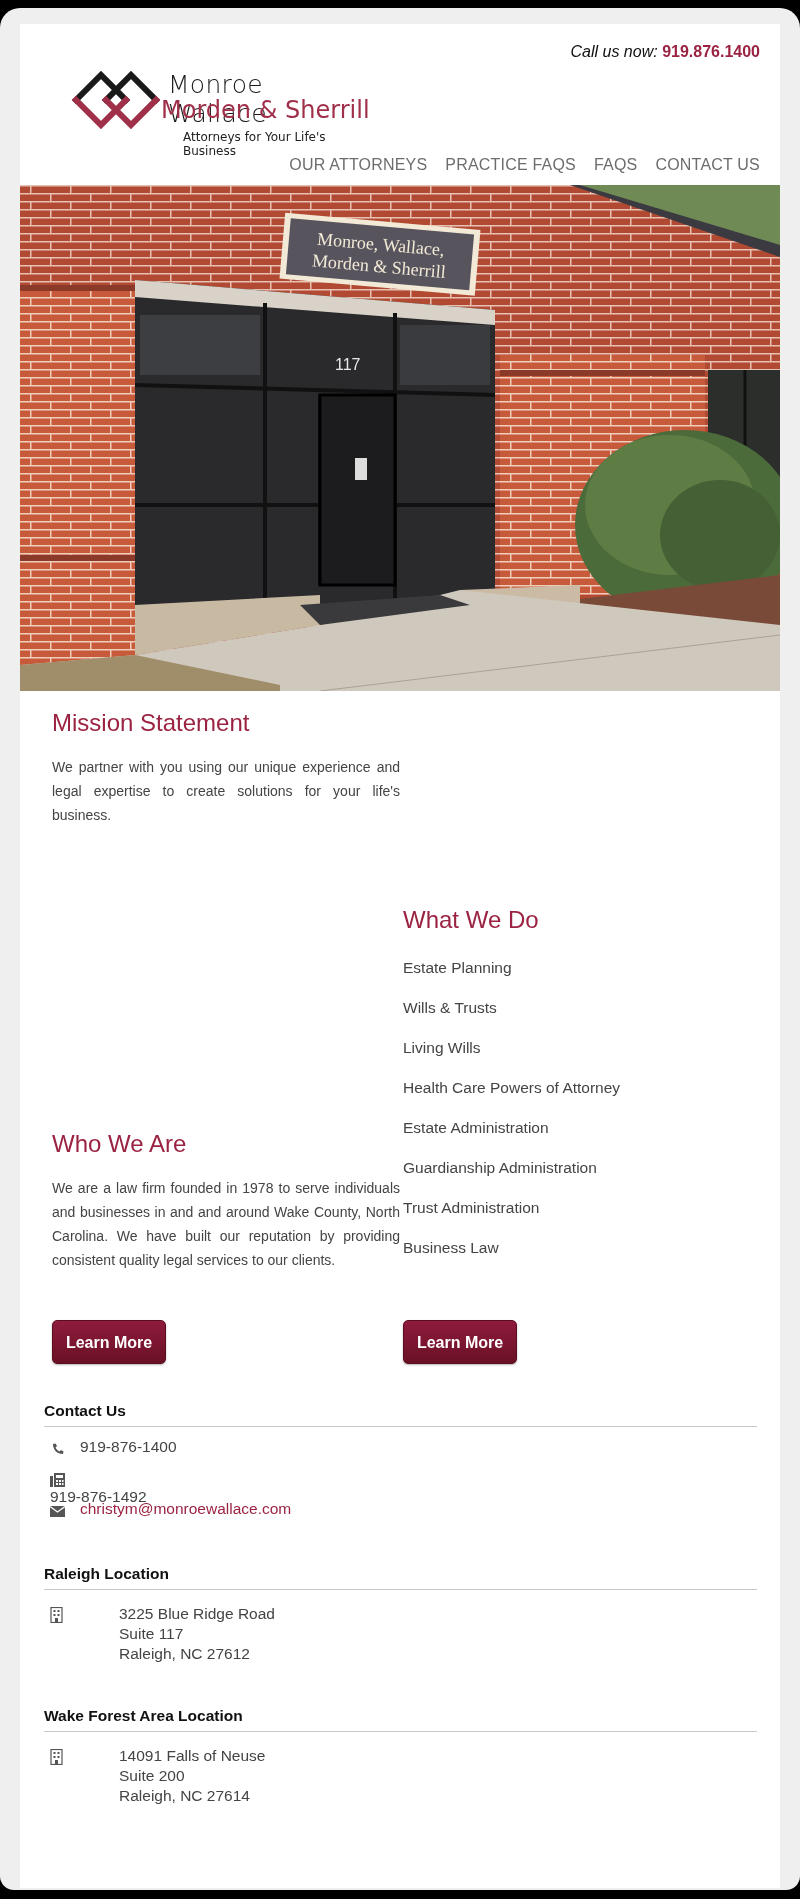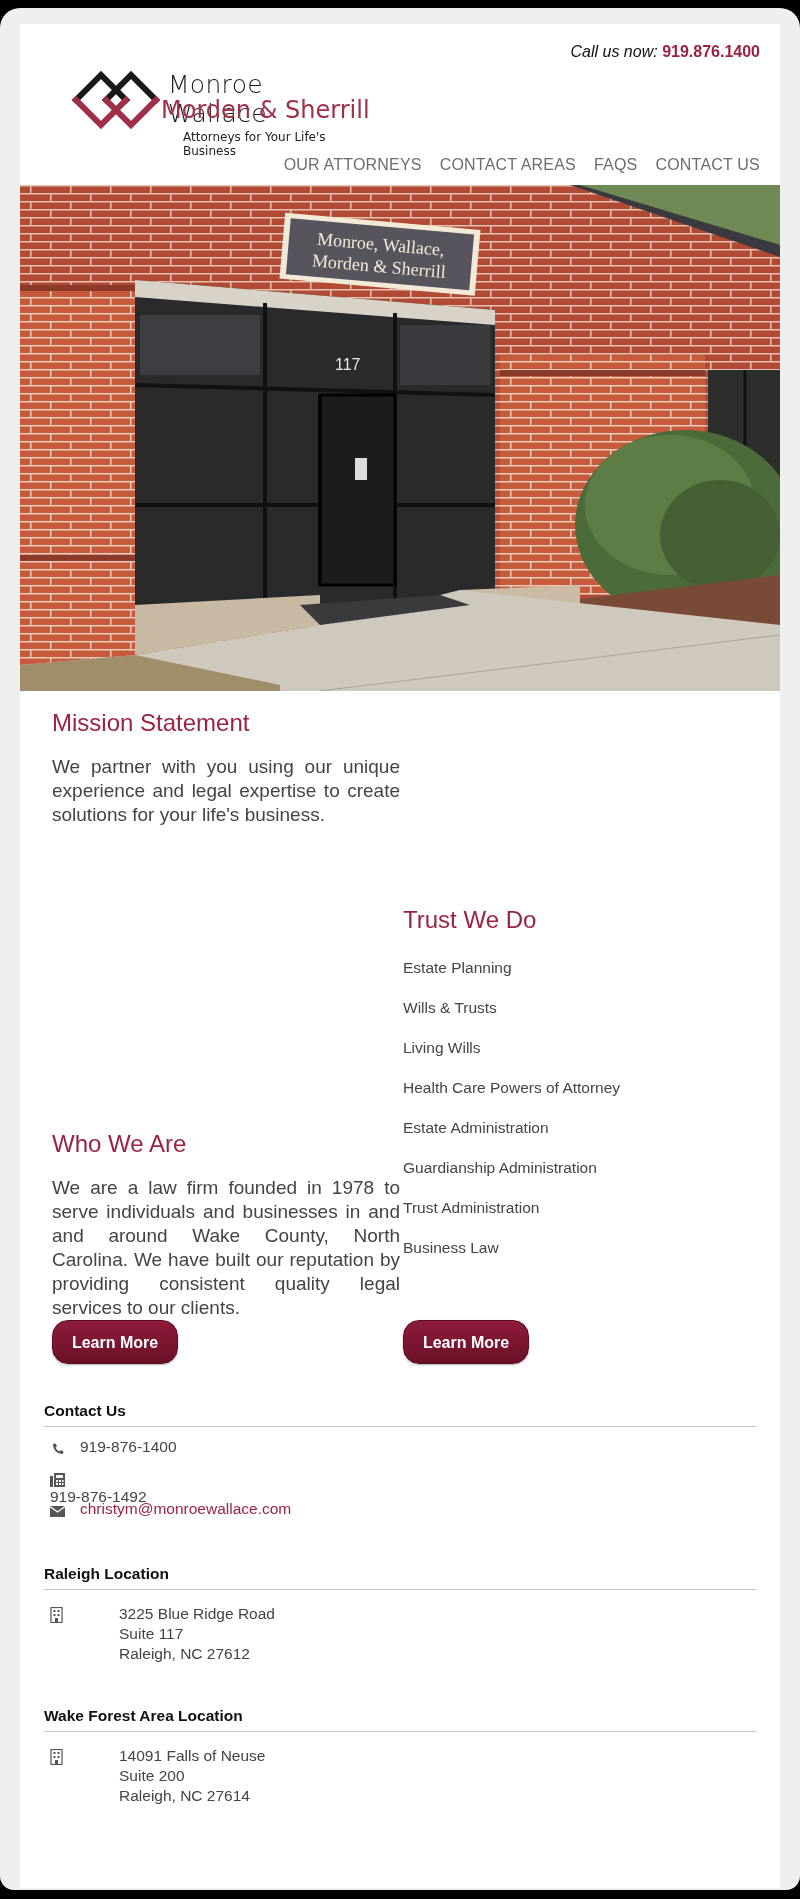--- a/index.html
+++ b/index.html
@@ -21,30 +21,30 @@
   .logo .l3 { position: absolute; left: 113px; top: 76px; font-size: 12px; color: #222; font-family: "DejaVu Sans", sans-serif; }
   .callus { position: absolute; right: 20px; top: 19px; font-size: 16px; }
   .callus .lbl { font-style: italic; color: #111; }
   .callus .num { color: #9b2342; font-weight: bold; }
   .nav { position: absolute; right: 20px; top: 132px; display: flex; gap: 18px; }
   .nav a { font-size: 16px; color: #6d6d6d; text-decoration: none; letter-spacing: 0.2px; }
   
   .hero { position: absolute; left: 0; top: 161px; width: 760px; height: 506px; overflow: hidden; background: #b44a34; }
   
   h2.sec { font-weight: normal; color: #9b2342; font-size: 24px; }
-  p.body { font-size: 19px; line-height: 24px; text-align: justify; color: #444; }
+  p.body { font-size: 14px; line-height: 24px; text-align: justify; color: #444; }
   .mission { position: absolute; left: 32px; top: 685px; width: 348px; }
   .mission p { margin-top: 18px; }
   .whatwedo { position: absolute; left: 383px; top: 882px; width: 340px; }
   .whatwedo ul { list-style: none; margin-top: 14px; }
   .whatwedo li { font-size: 15.5px; color: #444; height: 40px; line-height: 40px; }
   .whoweare { position: absolute; left: 32px; top: 1106px; width: 348px; }
   .whoweare p { margin-top: 18px; }
   .btn {
-    position: absolute; width: 126px; height: 44px; border-radius: 16px;
+    position: absolute; width: 114px; height: 44px; border-radius: 5px;
     background: linear-gradient(#8e1b3b, #6a1026); color: #fff; font-weight: bold;
     font-size: 16px; text-align: center; line-height: 44px; border: 1px solid #5a0c20;
     box-shadow: 0 1px 2px rgba(0,0,0,0.3); cursor: pointer;
   }
   .btn1 { left: 32px; top: 1296px; }
   .btn2 { left: 383px; top: 1296px; }
   .ftitle { position: absolute; left: 24px; width: 713px; font-weight: bold; color: #111; font-size: 15.5px; padding-bottom: 6px; border-bottom: 1px solid #c8c8c8; }
   .crow { position: absolute; left: 30px; display: flex; align-items: flex-start; font-size: 15.5px; color: #444; }
   .crow .ic { width: 30px; display: inline-flex; justify-content: flex-start; padding-top: 3px; }
   .crow .addr { line-height: 20px; margin-left: 39px; }
@@ -70,21 +70,21 @@
     <div class="l3">Attorneys for Your Life's Business</div>
   </div>
 
   <div class="callus">
     <span class="lbl">Call us now:</span>
     <span class="num">919.876.1400</span>
   </div>
 
   <nav class="nav">
     <a>OUR ATTORNEYS</a>
-    <a>CONTACT AREAS</a>
+    <a>PRACTICE FAQS</a>
     <a>FAQS</a>
     <a>CONTACT US</a>
   </nav>
 
   <div class="hero">
     <svg width="760" height="506" viewBox="0 0 760 506">
       <defs>
         <pattern id="brick" width="40" height="16" patternUnits="userSpaceOnUse">
           <rect width="40" height="16" fill="#b24a33"></rect>
           <rect x="0" y="0" width="40" height="1.5" fill="#e6c2b2"></rect>
@@ -155,21 +155,21 @@
       <polygon points="0,480 115,470 260,500 260,506 0,506" fill="#a08e6a"></polygon>
     </svg>
   </div>
 
   <section class="mission">
     <h2 class="sec">Mission Statement</h2>
     <p class="body">We partner with you using our unique experience and legal expertise to create solutions for your life's business.</p>
   </section>
 
   <section class="whatwedo">
-    <h2 class="sec">Trust We Do</h2>
+    <h2 class="sec">What We Do</h2>
     <ul>
       <li>Estate Planning</li>
       <li>Wills &amp; Trusts</li>
       <li>Living Wills</li>
       <li>Health Care Powers of Attorney</li>
       <li>Estate Administration</li>
       <li>Guardianship Administration</li>
       <li>Trust Administration</li>
       <li>Business Law</li>
     </ul>

